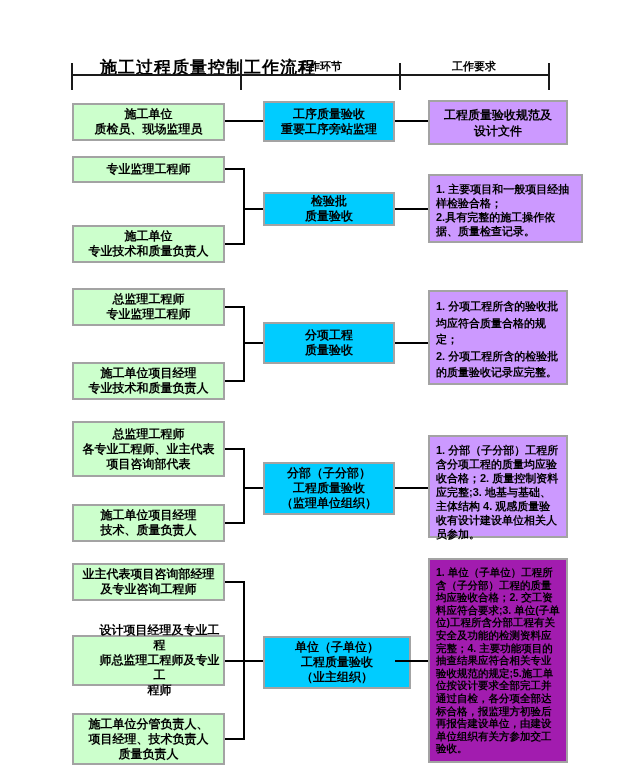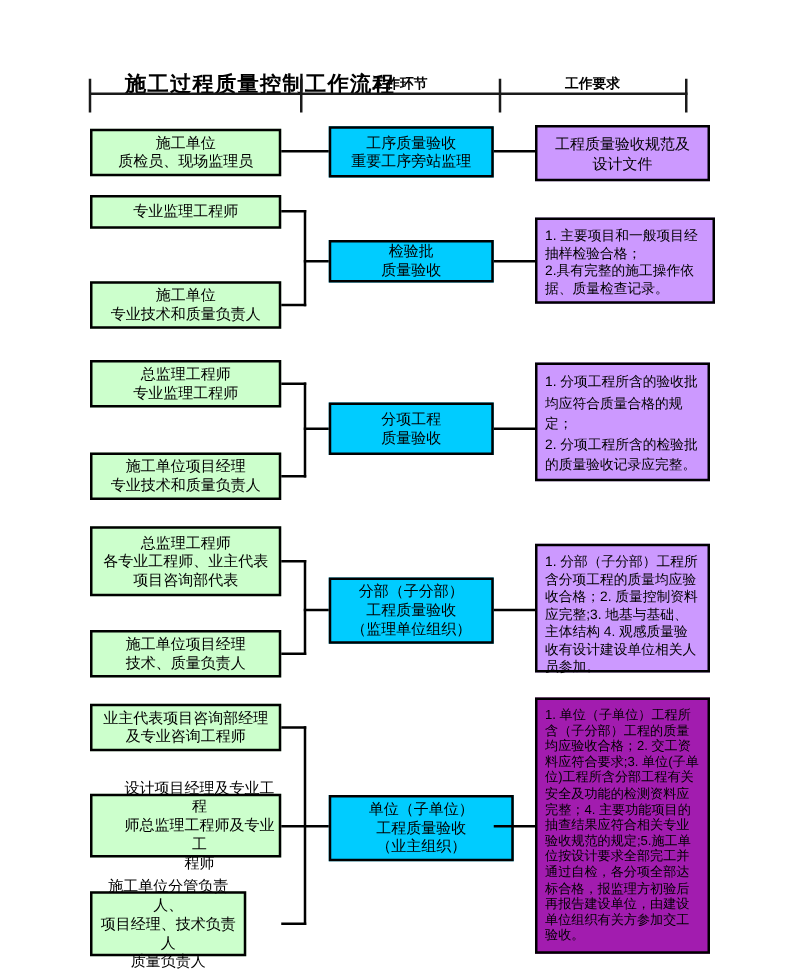--- a/index.html
+++ b/index.html
@@ -10,23 +10,23 @@
   .title{
     position:absolute;left:100px;top:16px;font-size:17px;font-weight:bold;
     letter-spacing:1px;white-space:nowrap;margin-top:40px;
   }
   .ruler-line{position:absolute;background:#1a1a1a;}
   .ruler-label{
     position:absolute;top:59px;font-size:11px;font-weight:bold;text-align:center;
     white-space:nowrap;
   }
   .box{
-    position:absolute;border:2px solid #000000;box-sizing:border-box;
+    position:absolute;border:2px solid #a3a3a3;box-sizing:border-box;
     display:flex;align-items:center;justify-content:center;text-align:center;
-    font-size:12px;font-weight:normal;line-height:15px;white-space:pre-line;
+    font-size:12px;font-weight:bold;line-height:15px;white-space:pre-line;
     padding:1px 2px;
   }
   .req{
     display:block;text-align:left;font-size:11px;line-height:14px;
     padding:6px 6px;white-space:pre-line;
   }
   .req-center{display:flex;text-align:center;font-size:12px;line-height:16px;}
   .req-tall{line-height:16.5px;}
   .req-dense{line-height:12.6px;font-size:10.5px;}
   .line{position:absolute;background:#000;}
@@ -53,21 +53,21 @@
   <div class="box req-center" style="left: 428px; top: 100px; width: 140px; height: 45px; background: rgb(204, 153, 255);">工程质量验收规范及
 设计文件</div>
   <div class="line" style="left:225px;top:120px;width:38px;height:2px;"></div>
   <div class="line" style="left:395px;top:120px;width:33px;height:2px;"></div>
 
   <div class="box" style="left: 72px; top: 156px; width: 153px; height: 27px; background: rgb(204, 255, 204);">专业监理工程师</div>
   <div class="box" style="left: 72px; top: 225px; width: 153px; height: 38px; background: rgb(204, 255, 204);">施工单位
 专业技术和质量负责人</div>
   <div class="box" style="left: 263px; top: 192px; width: 132px; height: 34px; background: rgb(0, 204, 255);">检验批
 质量验收</div>
-  <div class="box req" style="left: 428px; top: 174px; width: 144px; height: 69px; background: rgb(204, 153, 255);">1. 主要项目和一般项目经抽样检验合格；
+  <div class="box req" style="left: 428px; top: 174px; width: 155px; height: 69px; background: rgb(204, 153, 255);">1. 主要项目和一般项目经抽样检验合格；
 2.具有完整的施工操作依据、质量检查记录。</div>
   <div class="line" style="left:225px;top:168px;width:20px;height:2px;"></div>
   <div class="line" style="left:225px;top:243px;width:20px;height:2px;"></div>
   <div class="line" style="left:243px;top:168px;width:2px;height:77px;"></div>
   <div class="line" style="left:243px;top:208px;width:20px;height:2px;"></div>
   <div class="line" style="left:395px;top:208px;width:33px;height:2px;"></div>
 
   <div class="box" style="left: 72px; top: 288px; width: 153px; height: 38px; background: rgb(204, 255, 204);">总监理工程师
 专业监理工程师</div>
   <div class="box" style="left: 72px; top: 362px; width: 153px; height: 38px; background: rgb(204, 255, 204);">施工单位项目经理
@@ -95,21 +95,21 @@
   <div class="line" style="left:225px;top:522px;width:20px;height:2px;"></div>
   <div class="line" style="left:243px;top:448px;width:2px;height:76px;"></div>
   <div class="line" style="left:243px;top:487px;width:20px;height:2px;"></div>
   <div class="line" style="left:395px;top:487px;width:33px;height:2px;"></div>
 
   <div class="box" style="left: 72px; top: 563px; width: 153px; height: 38px; background: rgb(204, 255, 204);">业主代表项目咨询部经理
 及专业咨询工程师</div>
   <div class="box" style="left: 72px; top: 635px; width: 153px; height: 51px; background: rgb(204, 255, 204); padding-left: 24px;">设计项目经理及专业工程
 师总监理工程师及专业工
 程师</div>
-  <div class="box" style="left: 72px; top: 713px; width: 125px; height: 52px; background: rgb(204, 255, 204);">施工单位分管负责人、
+  <div class="box" style="left: 72px; top: 713px; width: 153px; height: 52px; background: rgb(204, 255, 204);">施工单位分管负责人、
 项目经理、技术负责人
 质量负责人</div>
   <div class="box" style="left: 263px; top: 636px; width: 148px; height: 53px; background: rgb(0, 204, 255);">单位（子单位）
 工程质量验收
 （业主组织）</div>
   <div class="box req req-dense" style="left: 428px; top: 558px; width: 140px; height: 205px; background: #a21caf;">1. 单位（子单位）工程所含（子分部）工程的质量均应验收合格；2. 交工资料应符合要求;3. 单位(子单位)工程所含分部工程有关安全及功能的检测资料应完整；4. 主要功能项目的抽查结果应符合相关专业验收规范的规定;5.施工单位按设计要求全部完工并通过自检，各分项全部达标合格，报监理方初验后再报告建设单位，由建设单位组织有关方参加交工验收。</div>
   <div class="line" style="left:225px;top:581px;width:20px;height:2px;"></div>
   <div class="line" style="left:225px;top:660px;width:38px;height:2px;"></div>
   <div class="line" style="left:225px;top:738px;width:20px;height:2px;"></div>
   <div class="line" style="left:243px;top:581px;width:2px;height:159px;"></div>

